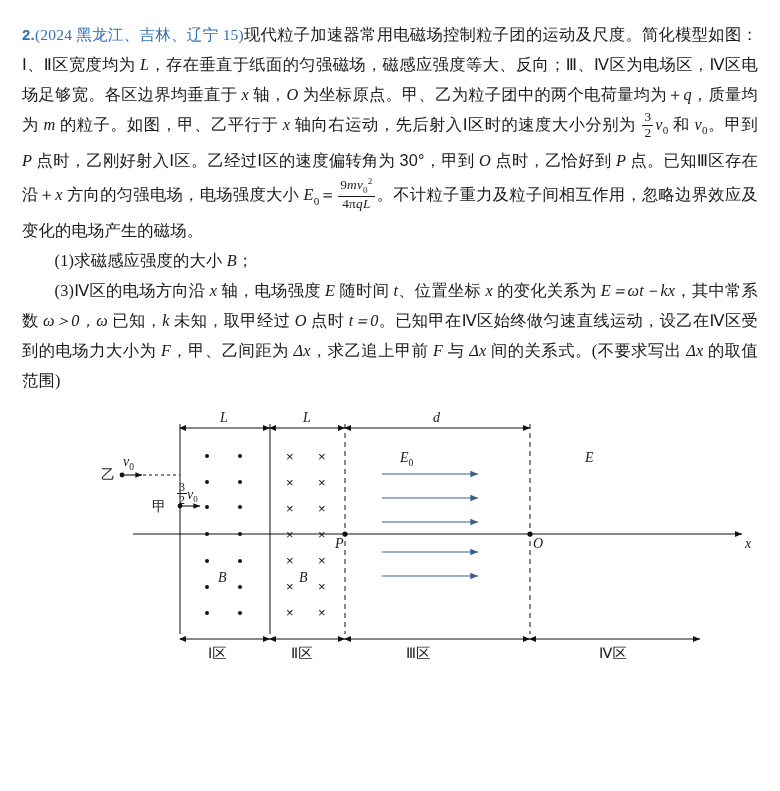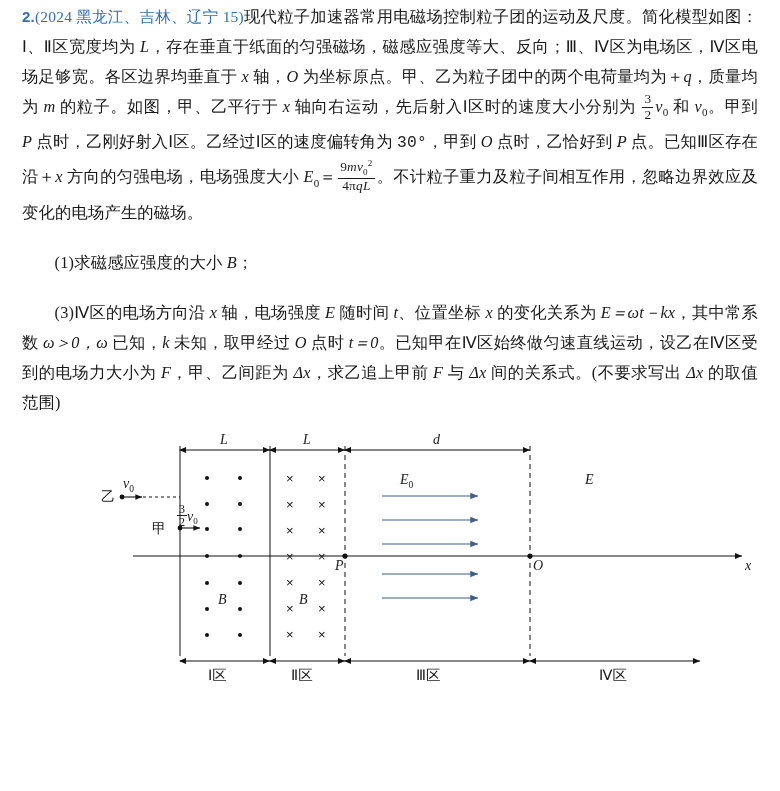--- a/index.html
+++ b/index.html
@@ -13,21 +13,21 @@
     font-family: "Liberation Serif", serif;
     color: #1a1a1a;
     position: relative;
     overflow: hidden;
   }
   .page {
     width: 780px;
     height: 791px;
     position: relative;
     box-sizing: border-box;
-    padding: 2px 22px 0 22px;
+    padding: 20px 22px 0 22px;
   }
   .qnum {
     color: #2f6fb5;
     font-weight: bold;
     font-family: "Liberation Sans", sans-serif;
     font-size: 15px;
   }
   .src {
     color: #2f6fb5;
     font-size: 15.5px;
@@ -35,24 +35,23 @@
   p.body-text {
     margin: 0 0 0 0;
     font-size: 16.3px;
     line-height: 30px;
     text-align: justify;
     text-justify: inter-ideograph;
     letter-spacing: 0.2px;
   }
   p.body-text.indent {
     text-indent: 2em;
-    margin-top: 20px;
   }
   .it { font-style: italic; font-family: "Liberation Serif", serif; }
-  .num { font-family: Liberation Mono, monospace; }
+  .num { font-family: Liberation Sans, sans-serif; }
   .frac {
     display: inline-block;
     vertical-align: -0.52em;
     text-align: center;
     font-size: 0.82em;
     line-height: 1.12;
     margin: 0 2px;
   }
   .frac .top { display: block; padding: 0 2px; }
   .frac .bot { display: block; border-top: 1px solid #1a1a1a; padding: 0 2px; }
@@ -218,18 +217,18 @@
 
       <span class="lbl it" style="left:218px; top:168px;">B</span>
       <span class="lbl it" style="left:299px; top:168px;">B</span>
 
       <span class="lbl it" style="left:335px; top:134px;">P</span>
       <span class="lbl it" style="left:533px; top:134px;">O</span>
       <span class="lbl it" style="left:745px; top:134px;">x</span>
 
       <span class="zone-lbl" style="left:208px; top:242px;">Ⅰ区</span>
       <span class="zone-lbl" style="left:291px; top:242px;">Ⅱ区</span>
-      <span class="zone-lbl" style="left:416px; top:242px;">Ⅲ区</span>
+      <span class="zone-lbl" style="left:406px; top:242px;">Ⅲ区</span>
       <span class="zone-lbl" style="left:599px; top:242px;">Ⅳ区</span>
     </div>
   </div>
 
 </div>
 
 </body></html>

